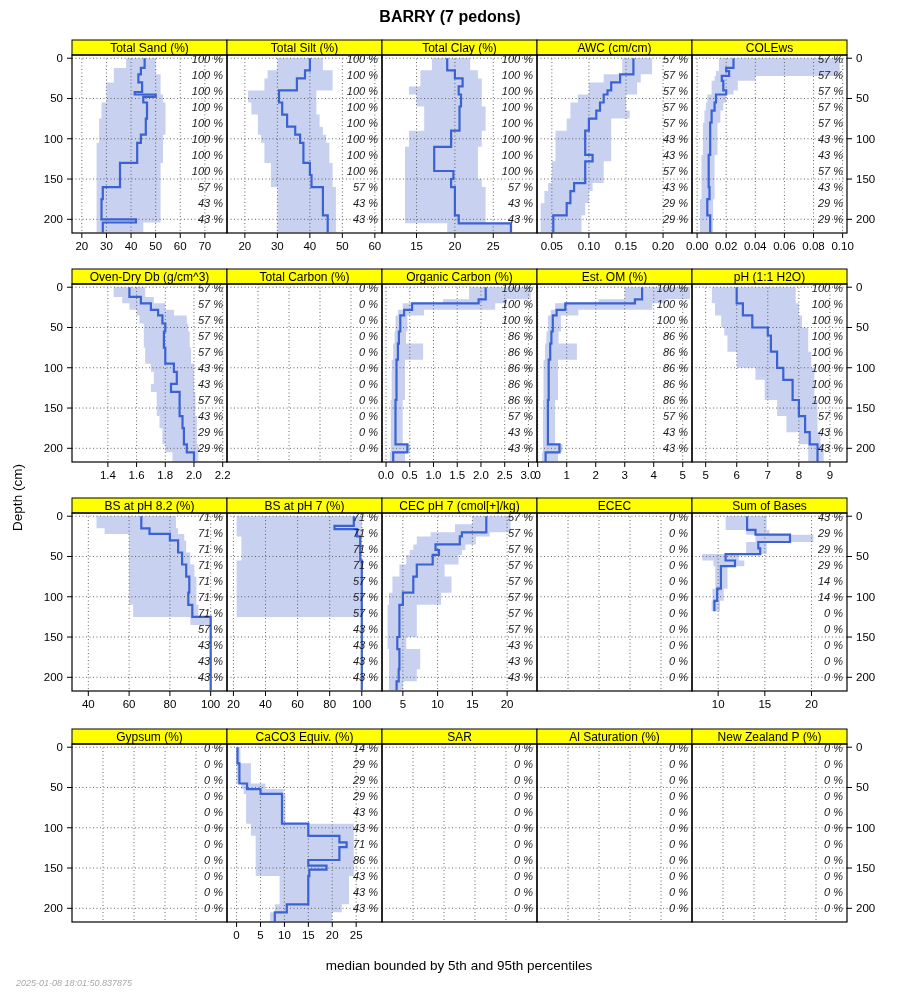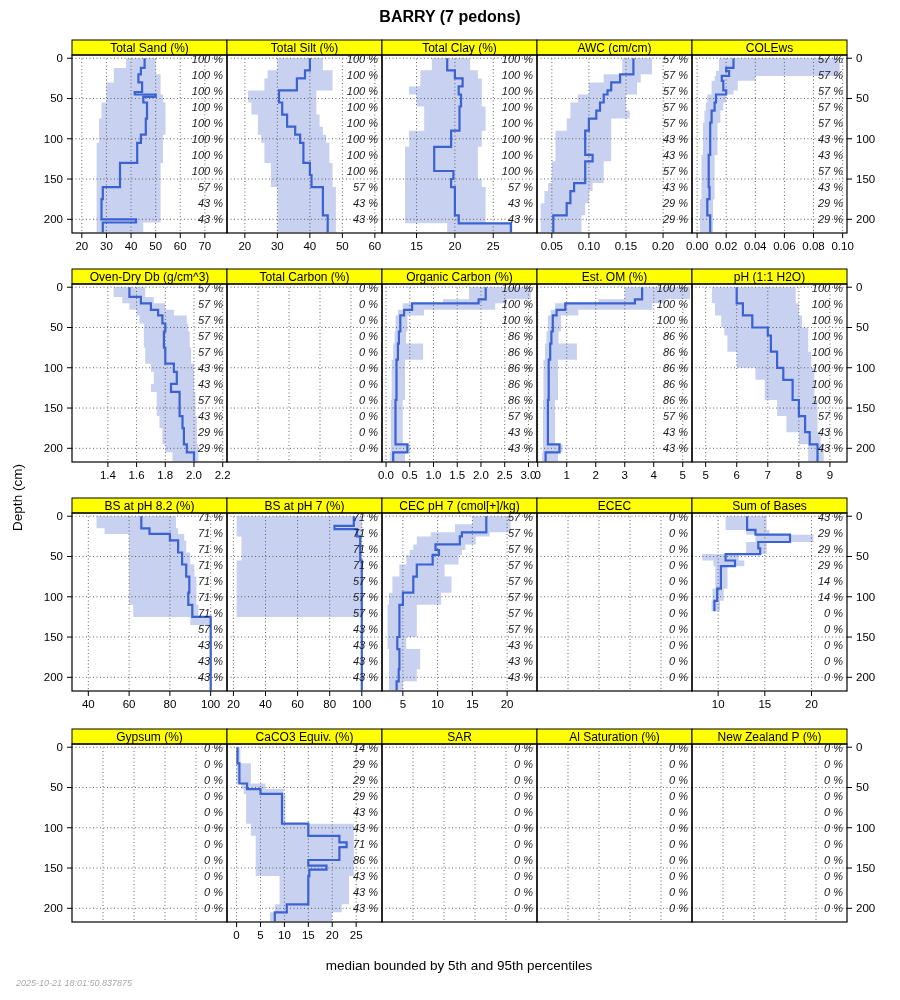--- a/index.html
+++ b/index.html
@@ -838,14 +838,14 @@
         <text x="856" y="787.4932126696833" fill="#000" font-family="&quot;Liberation Sans&quot;, sans-serif" text-anchor="start" dominant-baseline="central" font-size="11.5px">50</text>
         <line x1="847" y1="827.7647058823529" x2="852" y2="827.7647058823529" stroke="#000" stroke-width="1"></line>
         <text x="856" y="827.7647058823529" fill="#000" font-family="&quot;Liberation Sans&quot;, sans-serif" text-anchor="start" dominant-baseline="central" font-size="11.5px">100</text>
         <line x1="847" y1="868.0361990950227" x2="852" y2="868.0361990950227" stroke="#000" stroke-width="1"></line>
         <text x="856" y="868.0361990950227" fill="#000" font-family="&quot;Liberation Sans&quot;, sans-serif" text-anchor="start" dominant-baseline="central" font-size="11.5px">150</text>
         <line x1="847" y1="908.3076923076924" x2="852" y2="908.3076923076924" stroke="#000" stroke-width="1"></line>
         <text x="856" y="908.3076923076924" fill="#000" font-family="&quot;Liberation Sans&quot;, sans-serif" text-anchor="start" dominant-baseline="central" font-size="11.5px">200</text>
       </g>
     </svg>
   <div class="fig-caption">median bounded by 5th and 95th percentiles</div>
-  <div class="fig-timestamp">2025-10-21 18:01:50.837875</div>
+  <div class="fig-timestamp">2025-01-08 18:01:50.837875</div>
 </div>
 
 </body></html>

